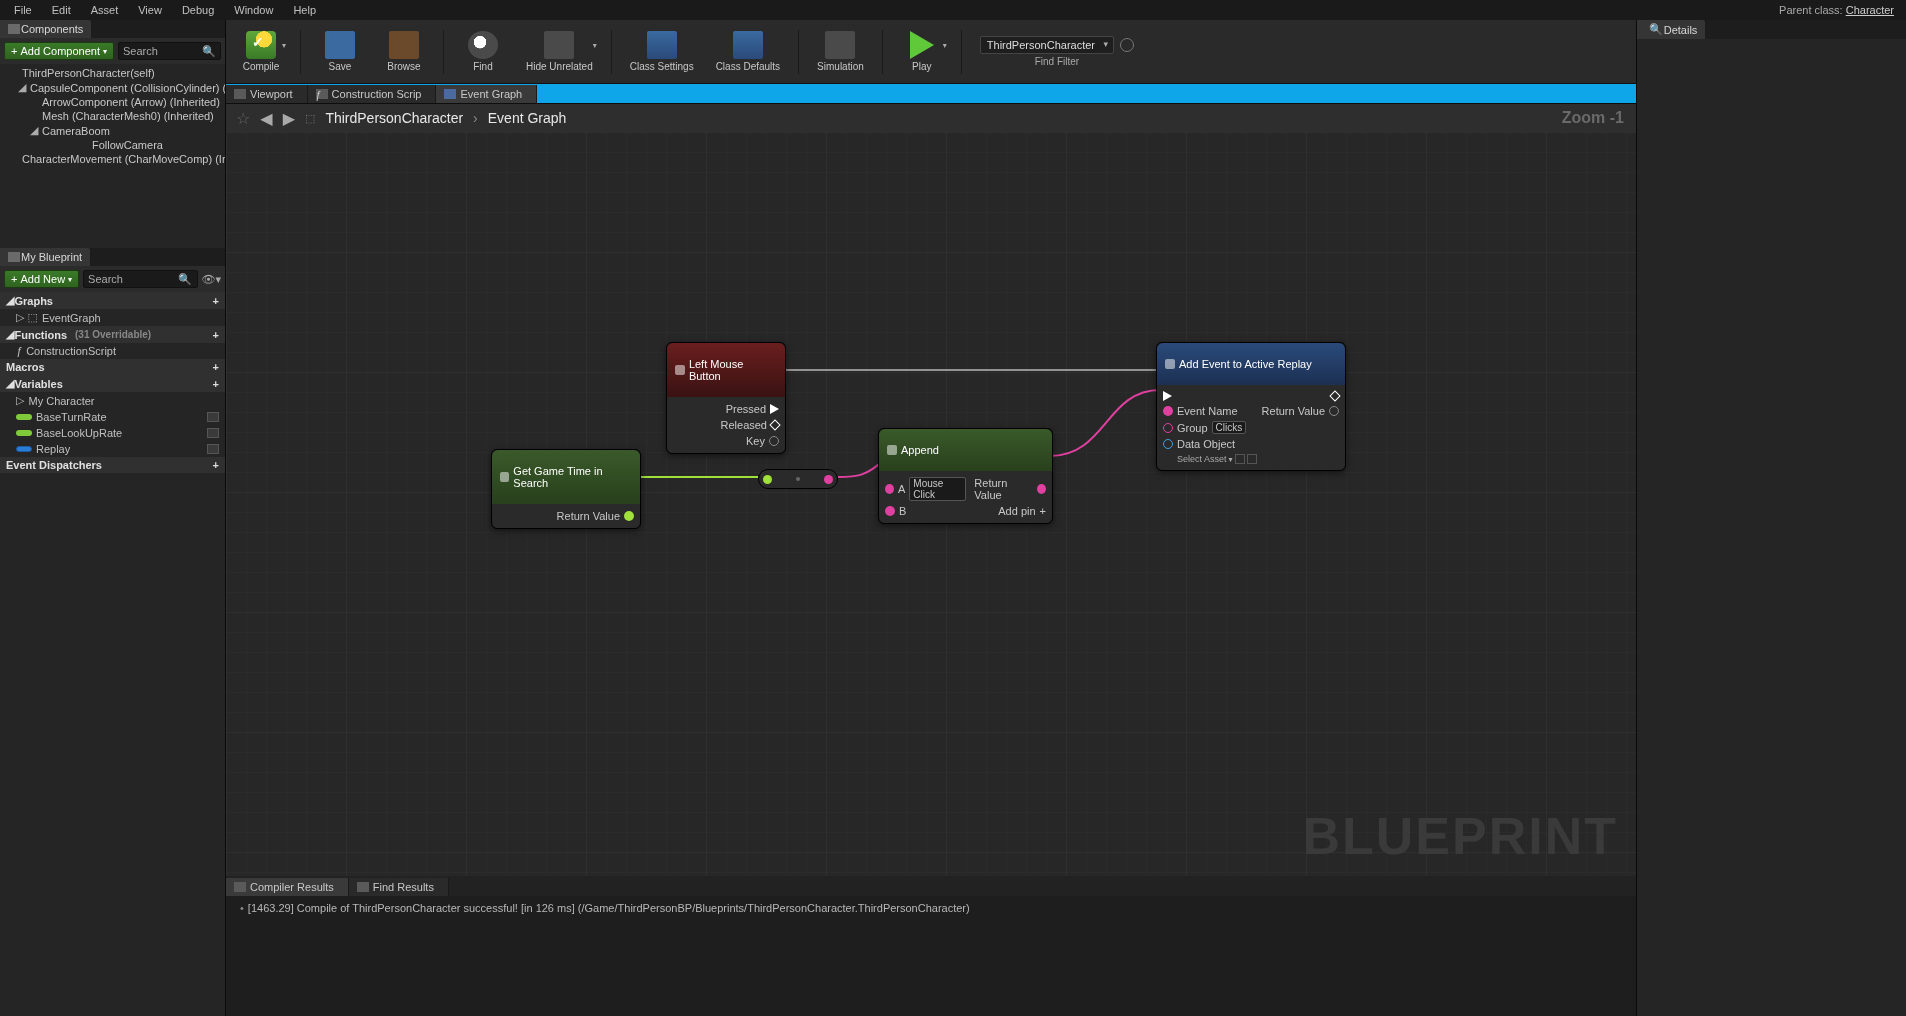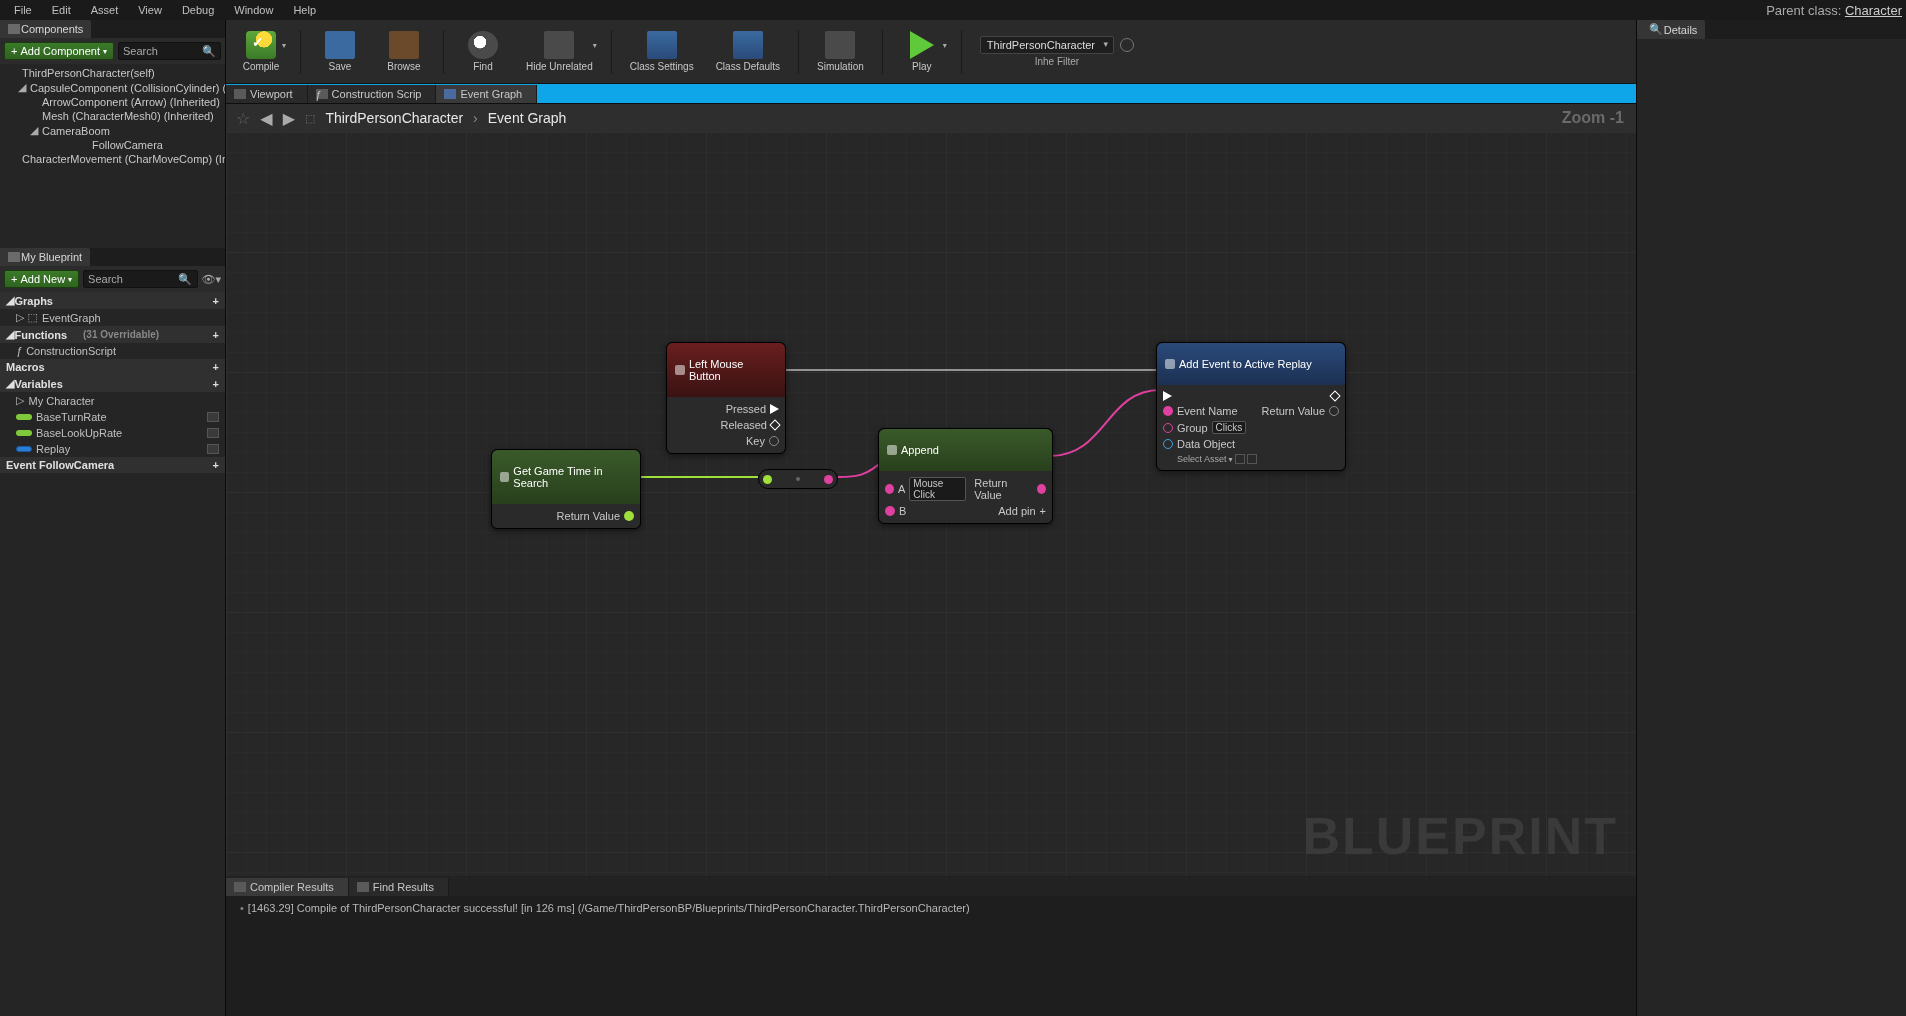--- a/index.html
+++ b/index.html
@@ -1,21 +1,21 @@
 <!DOCTYPE html>
 <html><head>
 <meta charset="utf-8">
 <style>
 * { margin: 0; padding: 0; box-sizing: border-box; font-family: "Segoe UI", Arial, sans-serif; }
 body { background: #1a1a1a; color: #c8c8c8; font-size: 11px; width: 1906px; height: 1016px; overflow: hidden; user-select: none; }
 
 
 .menubar { height: 20px; background: #1a1a1a; display: flex; align-items: center; padding: 0 4px; position: relative; }
 .menubar .menu-item { padding: 2px 10px; color: #c0c0c0; cursor: pointer; }
-.menubar .parent-class { position: absolute; right: 4px; color: #aaa; font-size: 13px; }
+.menubar .parent-class { position: absolute; right: 12px; color: #aaa; font-size: 11px; }
 .menubar .parent-class u { color: #ccc; }
 
 .main-row { display: flex; height: calc(100% - 20px); }
 
 
 .left-col { width: 226px; background: #252525; display: flex; flex-direction: column; border-right: 1px solid #0a0a0a; }
 .panel-tab { background: #353535; display: inline-flex; align-items: center; padding: 3px 8px; color: #d8d8d8; font-size: 11px; gap: 1px; border-top-right-radius: 2px; }
 .panel-tab .tab-icon { width: 12px; height: 10px; background: #6a6a6a; }
 .panel-tabrow { background: #1d1d1d; }
 .add-row { display: flex; align-items: center; padding: 4px; gap: 4px; background: #2b2b2b; }
@@ -32,21 +32,21 @@
 .tree-item .arrow { width: 8px; color: #aaa; }
 
 .my-bp { margin-top: 80px; }
 .section-head { background: #303030; padding: 2px 6px; color: #e0e0e0; font-weight: bold; display: flex; align-items: center; }
 .section-head .plus { margin-left: auto; color: #ddd; font-weight: bold; cursor: pointer; }
 .sub-item { padding: 2px 6px 2px 16px; color: #c0c0c0; display: flex; align-items: center; gap: 4px; }
 .sub-item .pill { width: 16px; height: 6px; border-radius: 3px; }
 .pill.green { background: #7fc93a; }
 .pill.blue { background: #2a7dd6; border-radius: 4px; border: 1px solid #1a5aa0; }
 .sub-item .slot-icon { margin-left: auto; width: 12px; height: 10px; background: #3a3a3a; border: 1px solid #555; }
-.f-note { color: #888; font-size: 10px; margin-left: 16px; }
+.f-note { color: #888; font-size: 10px; margin-left: 8px; }
 
 
 .center-col { flex: 1; display: flex; flex-direction: column; background: #1a1a1a; min-width: 0; }
 
 .toolbar { height: 64px; background: #2a2a2a; border-bottom: 1px solid #121212; display: flex; align-items: center; padding: 2px 8px; gap: 10px; }
 .tool-btn { display: flex; flex-direction: column; align-items: center; justify-content: center; padding: 2px 6px; min-width: 54px; color: #c8c8c8; font-size: 10px; gap: 2px; position: relative; }
 .tool-btn .ic { width: 30px; height: 28px; }
 .tool-btn .caret-side { position: absolute; right: 2px; top: 12px; font-size: 8px; color: #aaa; }
 .toolbar .sep { width: 1px; height: 44px; background: #1a1a1a; margin: 0 2px; }
 .ic.compile { background: radial-gradient(circle at 60% 30%, #ffd83a 30%, transparent 31%), linear-gradient(#5fa83a,#3a7a28); border-radius: 4px; position: relative;}
@@ -226,21 +226,21 @@
             <span class="slot-icon"></span>
           </div>
           <div class="sub-item">
             <span class="pill blue"></span>
             <span>Replay</span>
             <span class="slot-icon"></span>
           </div>
         </div>
 
       <div class="section-head">
-          <span>Event FollowCamera</span>
+          <span>Event Dispatchers</span>
           <span class="plus">+</span>
         </div>
     </div>
   </div>
 
   <div class="center-col">
     <div class="toolbar">
       <div class="tool-btn">
           <div class="ic compile"></div>
           <span>Compile</span>
@@ -284,21 +284,21 @@
           <div class="ic play"></div>
           <span>Play</span>
           <span class="caret-side">▾</span>
         </div>
       <div class="sep"></div>
       <div class="debug-filter">
         <div class="df-row">
           <div class="dropdown">ThirdPersonCharacter</div>
           <div class="df-lens"></div>
         </div>
-        <div class="df-label">Inhe Filter</div>
+        <div class="df-label">Find Filter</div>
       </div>
     </div>
 
     <div class="tabs-row">
       <div class="gtab">
           <span class="ti"></span>
           <span>Viewport</span>
         </div>
       <div class="gtab">
           <span class="ti construct">ƒ</span>

